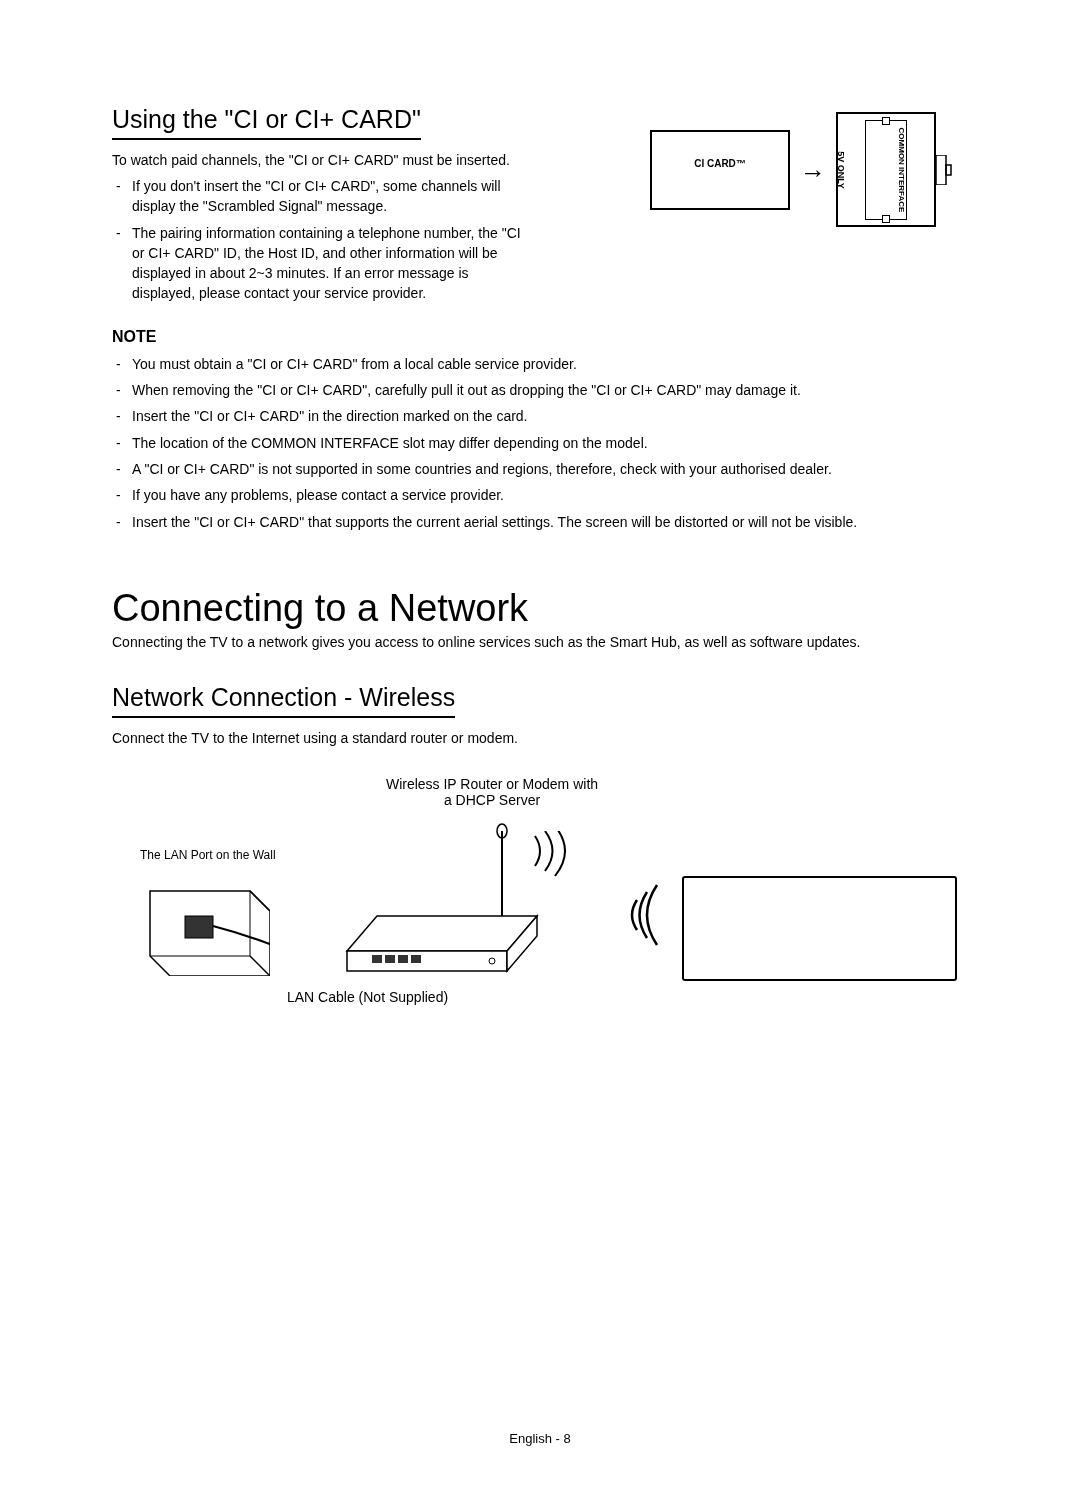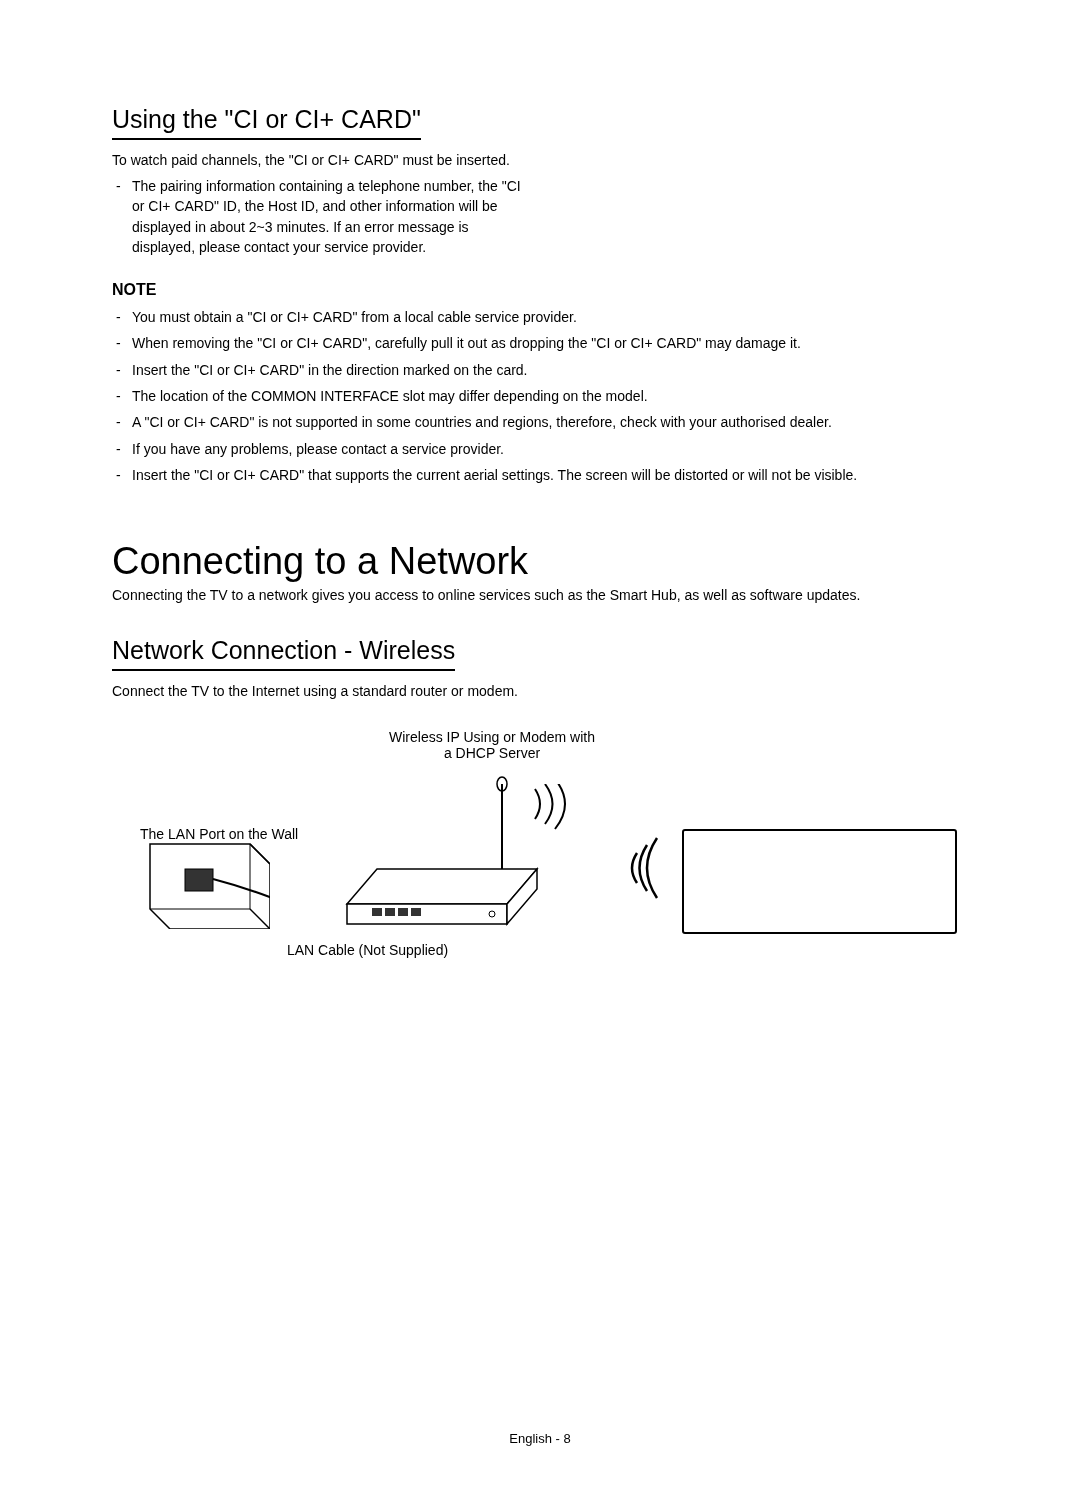--- a/index.html
+++ b/index.html
@@ -143,24 +143,24 @@
     }
     .router-label {
       text-align: center;
       font-size: 14px;
       position: absolute;
       left: 245px;
       top: 0;
       width: 270px;
     }
     .lan-wall-label {
-      font-size: 14px;
+      font-size: 12px;
       position: absolute;
       left: 28px;
-      top: 97px;
+      top: 72px;
     }
     .wall-port {
       position: absolute;
       left: 28px;
       top: 110px;
     }
     .router-img {
       position: absolute;
       left: 225px;
       top: 45px;
@@ -208,23 +208,44 @@
 <body>
 
 
 
 
 <div>
   <h2 class="section-title">Using the "CI or CI+ CARD"</h2>
 
   <div class="clearfix">
 
+    <div class="ci-card-float">
+      <div class="ci-card-row">
+        <div class="ci-card-box">
+          <span>CI CARD™</span>
+        </div>
+        <span class="arrow">→</span>
+        <div class="slot-box">
+          <span class="vertical-text-5v">5V ONLY</span>
+          <div class="slot-inner">
+            <div class="slot-notch top"></div>
+            <div class="slot-notch bot"></div>
+          </div>
+          <svg class="slot-right" viewBox="0 0 16 30">
+            <rect x="0" y="0" width="10" height="30" fill="none" stroke="#000" stroke-width="1.5"></rect>
+            <rect x="10" y="10" width="5" height="10" fill="none" stroke="#000" stroke-width="1.5"></rect>
+          </svg>
+          <span class="vertical-text-ci">COMMON INTERFACE</span>
+        </div>
+      </div>
+    </div>
 
     <p class="intro-text">To watch paid channels, the "CI or CI+ CARD" must be inserted.</p>
     <ul class="bullet-list constrained-list">
+      <li>If you don't insert the "CI or CI+ CARD", some channels will display the "Scrambled Signal" message.</li>
       <li>The pairing information containing a telephone number, the "CI or CI+ CARD" ID, the Host ID, and other information will be displayed in about 2~3 minutes. If an error message is displayed, please contact your service provider.</li>
     </ul>
   </div>
 
   <div class="note-heading">NOTE</div>
   <ul class="bullet-list">
     <li>You must obtain a "CI or CI+ CARD" from a local cable service provider.</li>
     <li>When removing the "CI or CI+ CARD", carefully pull it out as dropping the "CI or CI+ CARD" may damage it.</li>
     <li>Insert the "CI or CI+ CARD" in the direction marked on the card.</li>
     <li>The location of the COMMON INTERFACE slot may differ depending on the model.</li>
@@ -237,21 +258,21 @@
 
 <h1 class="h1-title">Connecting to a Network</h1>
 <p class="intro-text" style="margin-bottom:33px;">Connecting the TV to a network gives you access to online services such as the Smart Hub, as well as software updates.</p>
 
 <h2 class="section-title">Network Connection - Wireless</h2>
 <p class="intro-text">Connect the TV to the Internet using a standard router or modem.</p>
 
 
 <div class="diagram-section">
   <div class="router-label">
-    <span>Wireless IP Using or Modem with</span><br>
+    <span>Wireless IP Router or Modem with</span><br>
     <span>a DHCP Server</span>
   </div>
 
   <div class="lan-wall-label">The LAN Port on the Wall</div>
 
   <svg class="wall-port" width="130" height="90">
     <polygon points="10,5 110,5 130,25 130,90 30,90 10,70" fill="#fff" stroke="#000" stroke-width="1.5"></polygon>
     <line x1="110" y1="5" x2="130" y2="25" stroke="#000" stroke-width="1.5"></line>
     <line x1="110" y1="5" x2="110" y2="70" stroke="#000" stroke-width="1"></line>
     <line x1="10" y1="70" x2="110" y2="70" stroke="#000" stroke-width="1"></line>

